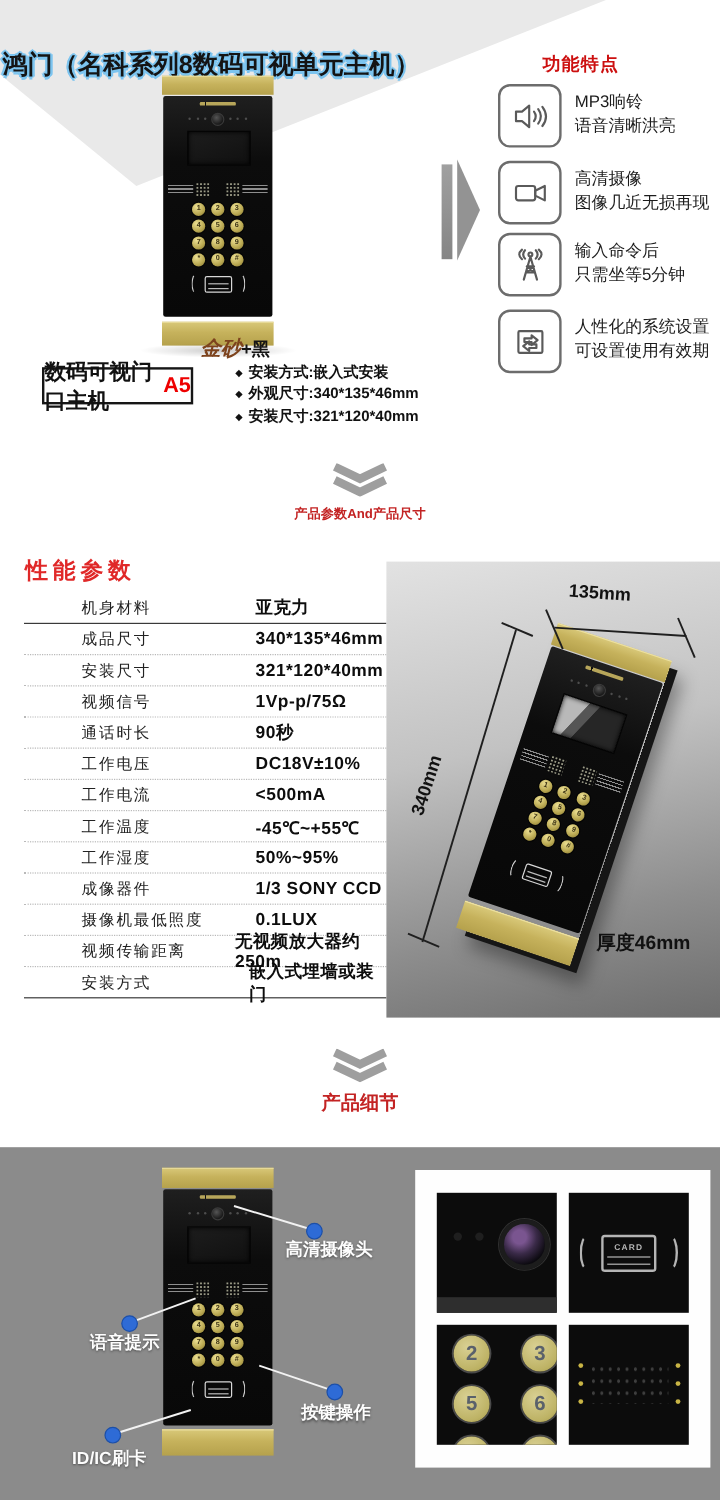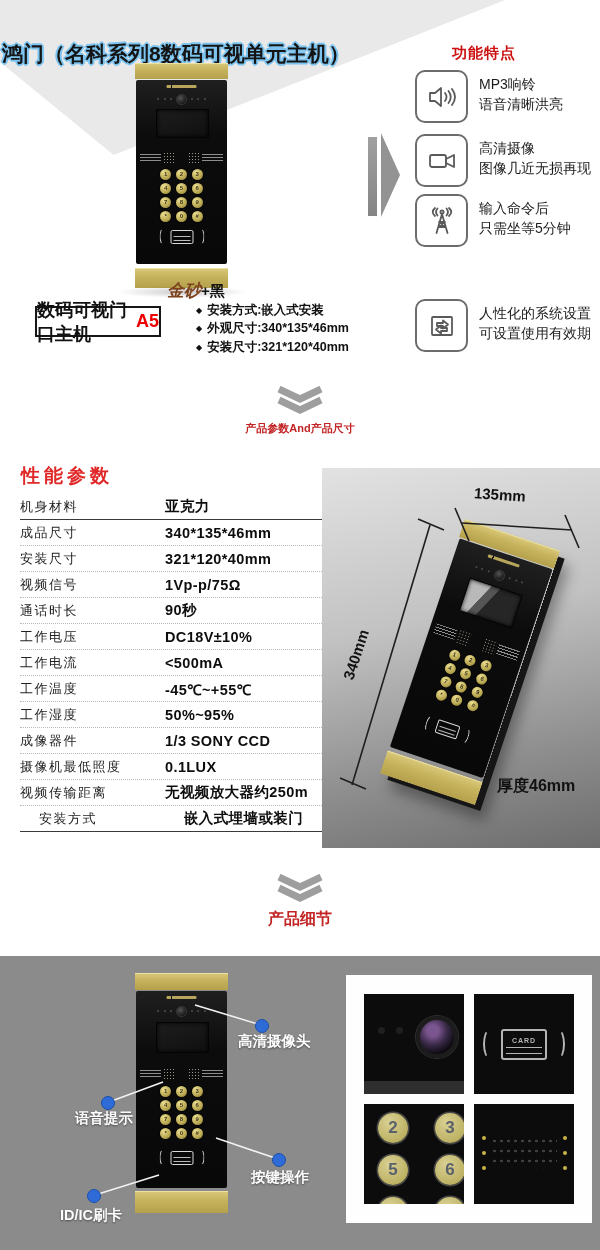--- a/index.html
+++ b/index.html
@@ -90,21 +90,21 @@
   .divider-label{left:0;width:600px;text-align:center;font-weight:bold;color:#c32323;}
   .divider-label.d1{top:421px;font-size:11px;}
   .divider-label.d2{top:909px;font-size:16px;}
 
   
   .specs-heading{left:21px;top:463px;font-size:19px;font-weight:bold;color:#e02828;letter-spacing:4px;}
   .spec-table{left:20px;top:494px;width:302px;}
   .spec-row{display:flex;align-items:center;height:25px;border-bottom:1px dotted #b9b9b9;}
   .spec-row:first-child{border-bottom:1.5px solid #3a3a3a;}
   .spec-row:last-child{border-bottom:1.5px solid #3a3a3a;justify-content:center;}
-  .spec-label{width:145px;font-size:13px;color:#222;letter-spacing:1.5px;}
+  .spec-label{width:145px;font-size:13px;color:#222;letter-spacing:1.5px;margin-left:48px;}
   .spec-value{font-size:14.5px;font-weight:bold;color:#0d0d0d;letter-spacing:.4px;}
 
   
   .dim-panel{left:322px;top:468px;width:278px;height:380px;overflow:hidden;
              background:linear-gradient(168deg,#e2e2e2 0%,#c2c2c2 40%,#8e8e8e 75%,#6d6d6d 100%);}
   .dim-svg{position:absolute;left:0;top:0;}
   .dim-w{position:absolute;left:152px;top:18px;font-size:15px;font-weight:bold;color:#111;transform:rotate(4deg);}
   .dim-h{position:absolute;left:8px;top:178px;font-size:15px;font-weight:bold;color:#111;
          transform:rotate(-72deg);transform-origin:center;}
   .dim-d{position:absolute;left:175px;top:308px;font-size:16px;font-weight:bold;color:#111;}
@@ -262,21 +262,21 @@
           <path d="M23 3 q4.5 4 0 8"></path>
         <path d="M16 9 L10.5 28 M16 9 L21.5 28 M12.3 22 H19.7 M13.4 17 H18.6 M12.3 22 L19 17 M19.7 22 L13 17"></path>
       </svg>
     </div>
     <div class="feat-text">
       <div>输入命令后</div>
       <div>只需坐等5分钟</div>
     </div>
   </div>
 
-  <div class="feat" style="top:258px;margin-top:41px;">
+  <div class="feat" style="top:258px;">
     <div class="feat-icon">
       <svg width="32" height="32" viewBox="0 0 32 32">
         <rect x="6" y="7" width="20" height="18" rx="1"></rect>
         <path d="M11 13 h6 v-2.5 l5 4 -5 4 v-2.5 h-6 z"></path>
         <path d="M21 20 h-6 v-2.5 l-5 4 5 4 v-2.5 h6 z" transform="translate(0,-2)"></path>
       </svg>
     </div>
     <div class="feat-text">
       <div>人性化的系统设置</div>
       <div>可设置使用有效期</div>

